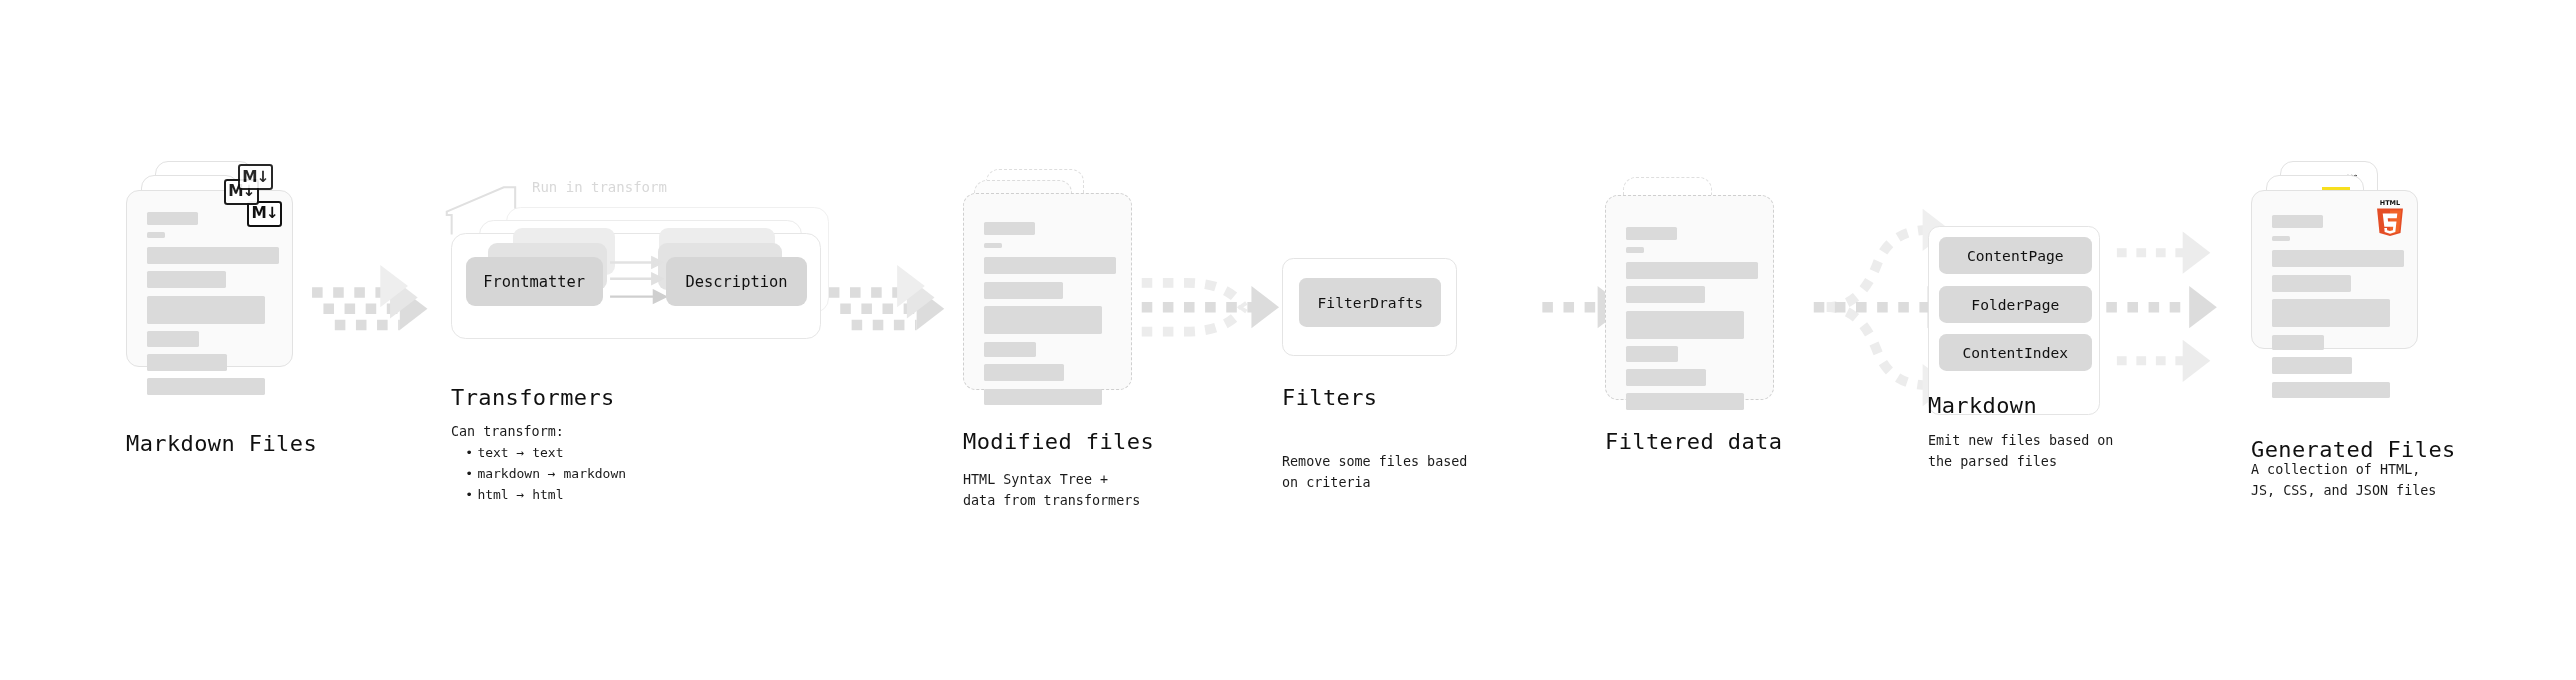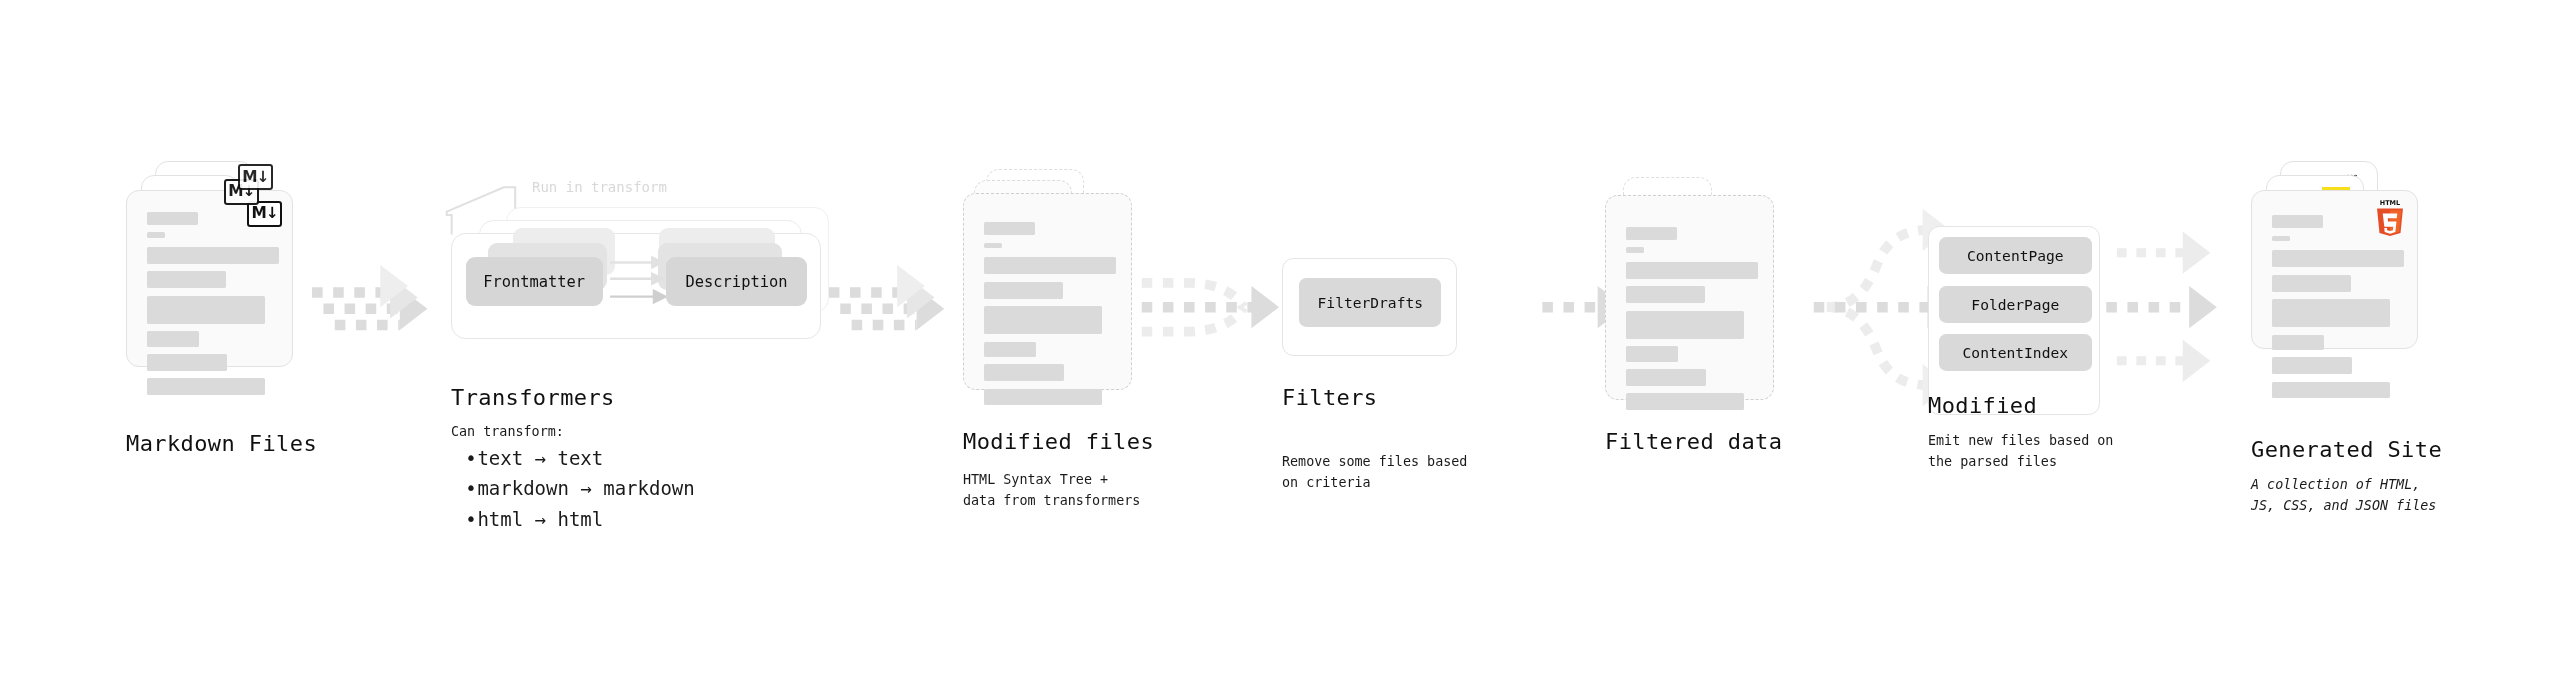--- a/index.html
+++ b/index.html
@@ -60,21 +60,21 @@
   }
   .subtitle{
     position:absolute;
     font-size:13.4px;
     line-height:1.55;
     color:#1a1a1a;
     white-space:pre-line;
   }
   .sublist{
     position:absolute;
-    font-size:19px;
+    font-size:13px;
     line-height:1.6;
     color:#1a1a1a;
   }
   .sublist ul{margin:0;padding-left:15.4px;list-style:none;}
   .sublist li{position:relative;}
   .sublist li:before{
     content:"\2022";position:absolute;left:-12.2px;top:0;
   }
 
   
@@ -290,21 +290,21 @@
       </div>
     </div>
   </div>
   <div class="title" style="left:1605px;top:429px;">Filtered data</div>
 
   <div class="group-box" style="left:1928px;top:226px;width:172px;height:189px;text-align:right;">
     <div class="gp-pill" style="left:9.8px;top:9.8px;width:153px;height:37px;">ContentPage</div>
     <div class="gp-pill" style="left:9.8px;top:59px;width:153px;height:37px;">FolderPage</div>
     <div class="gp-pill" style="left:9.8px;top:107px;width:153px;height:37px;">ContentIndex</div>
   </div>
-  <div class="title" style="left:1928px;top:393px;">Modified</div>
+  <div class="title" style="left:1928px;top:393px;">Markdown</div>
   <div class="subtitle" style="left:1928px;top:431px;">Emit new files based on
 the parsed files</div>
 
   <div class="doc-stack" style="left:2251px;top:161px;">
     <div class="doc-card behind" style="left:29px;top:0;width:98px;height:57px;">
       <div class="badge-css3" style="right:14.6px;top:11.4px;">
         <svg width="21" height="11.4" viewBox="0 0 26 14">
           <text x="13" y="7" text-anchor="middle" font-size="7" font-weight="bold" fill="#111" font-family="'DejaVu Sans',sans-serif">CSS</text>
           <rect x="3" y="9" width="20" height="3" fill="#264de4"></rect>
         </svg>
@@ -327,18 +327,18 @@
       <div class="badge-html5" style="right:9.8px;top:6.5px;">
         <svg width="34" height="39" viewBox="0 0 42 48">
           <text x="21" y="9" text-anchor="middle" font-size="8" font-weight="bold" fill="#111" font-family="'DejaVu Sans',sans-serif">HTML</text>
           <path d="M5,13 L37,13 L34,43 L21,47 L8,43 Z" fill="#e44d26"></path>
           <path d="M21,15 L34.8,15 L32.3,41.6 L21,45 Z" fill="#f16529"></path>
           <path d="M12,19 h18 l-0.6,6 H18.2 l0.4,4 h10.4 l-1.4,13 L21,44 l-6.6,-2 l-0.45,-5 h3.3 l0.25,2.7 L21,40.8 l3.6,-1.1 l0.4,-4.2 h-11 z" fill="#ffffff"></path>
         </svg>
       </div>
     </div>
   </div>
-  <div class="title" style="left:2251px;top:437px;">Generated Site</div>
-  <div class="subtitle" style="left:2251px;top:475px;font-style:italic;">A collection of HTML,
+  <div class="title" style="left:2251px;top:437px;">Generated Files</div>
+  <div class="subtitle" style="left:2251px;top:460px;">A collection of HTML,
 JS, CSS, and JSON files</div>
 
 </div>
 
 
 </body></html>

